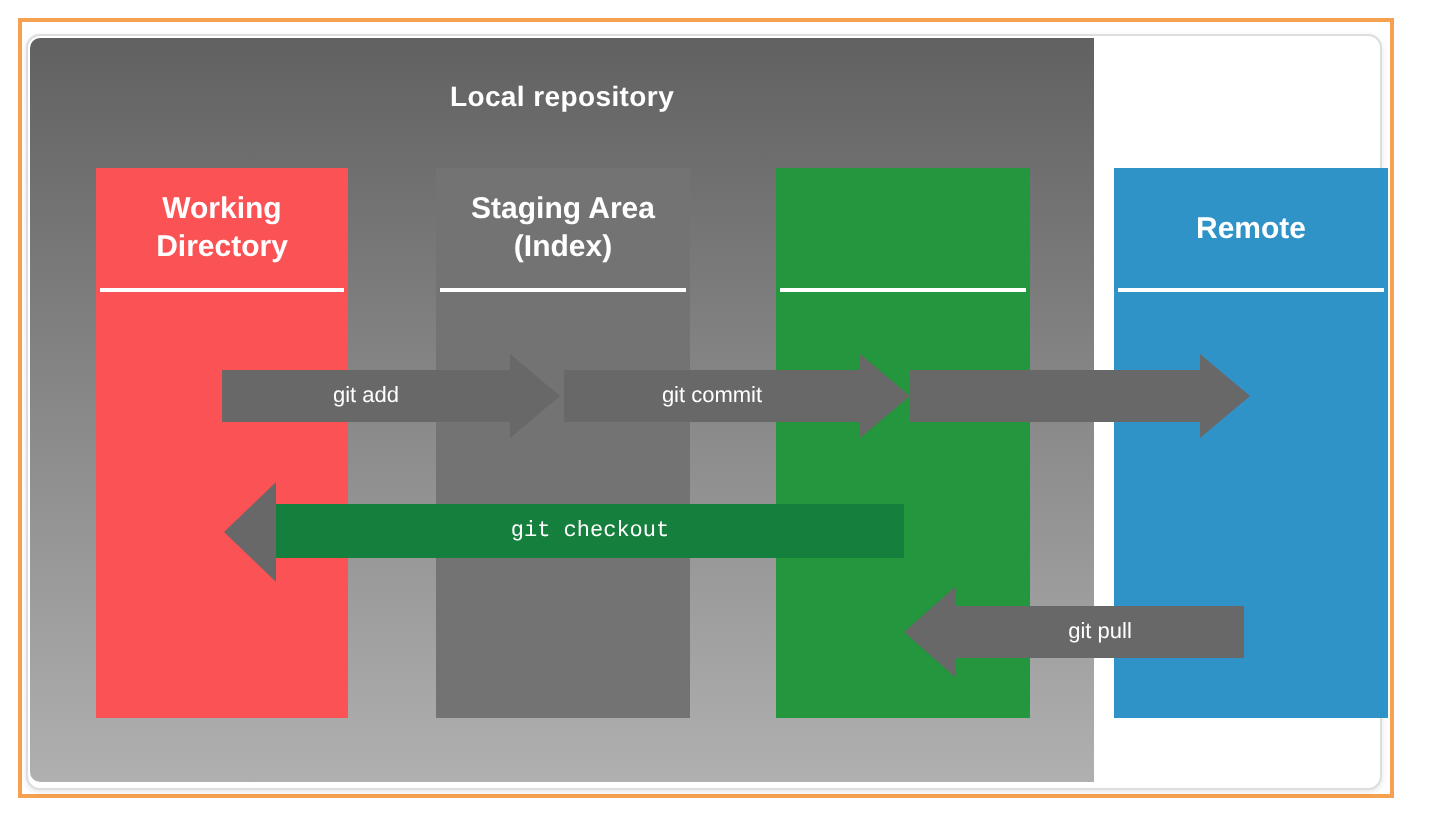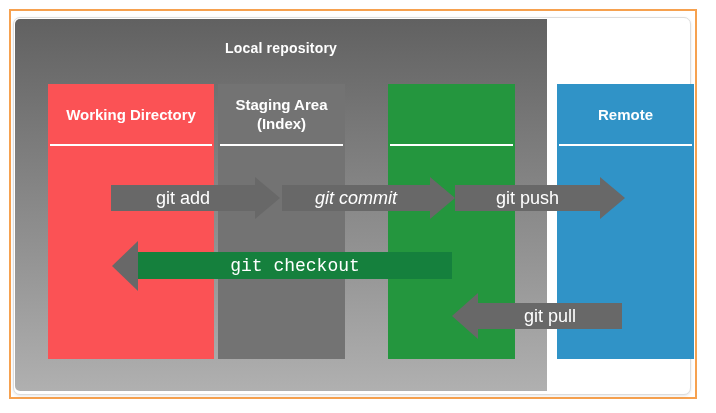--- a/index.html
+++ b/index.html
@@ -41,21 +41,21 @@
     color:#ffffff;
     font-size:14px;
     font-weight:bold;
     letter-spacing:0.2px;
   }
   .column{
     position:absolute;
     top:84px;
     height:275px;
   }
-  .col-0{left:48px;width:126px;padding-left:40px;}
+  .col-0{left:48px;width:126px;}
   .col-1{left:218px;width:127px;}
   .col-2{left:388px;width:127px;}
   .col-3{left:557px;width:137px;}
   .col-header{
     position:absolute;
     left:0;top:0;right:0;
     height:60px;
     display:flex;
     align-items:center;
     justify-content:center;
@@ -77,21 +77,21 @@
   .arrow{
     position:absolute;
     height:26px;
     display:flex;
     align-items:center;
     justify-content:center;
     z-index:5;
   }
   .arrow .label{
     color:#ffffff;
-    font-size:18px;
+    font-size:11px;
     white-space:nowrap;
   }
   .head{
     position:absolute;
     width:0;height:0;
     top:50%;
     transform:translateY(-50%);
   }
   .head-right{
     left:100%;
@@ -143,27 +143,26 @@
 <div class="column col-3" style="background-color: rgb(48, 147, 199);">
   <div class="col-header">Remote</div>
   <div class="col-divider"></div>
 </div>
 
 <div class="arrow arrow-git-add" style="background-color: rgb(104, 104, 104);">
   <span class="label">git add</span>
   <span class="head head-right" style="border-left-color: rgb(104, 104, 104);"></span>
 </div>
 
-<div class="arrow arrow-git-commit" style="background-color: rgb(104, 104, 104); font-style: italic;">
+<div class="arrow arrow-git-commit" style="background-color: rgb(104, 104, 104);">
   <span class="label">git commit</span>
   <span class="head head-right" style="border-left-color: rgb(104, 104, 104);"></span>
 </div>
 
 <div class="arrow arrow-git-push" style="background-color: rgb(104, 104, 104);">
-  <span class="label">git push</span>
   <span class="head head-right" style="border-left-color: rgb(104, 104, 104);"></span>
 </div>
 
 <div class="arrow arrow-git-checkout" style="background-color: #15803d; font-family: Liberation Mono, monospace;">
   <span class="label">git checkout</span>
   <span class="head head-left" style="border-right-color: rgb(104, 104, 104);"></span>
 </div>
 
 <div class="arrow arrow-git-pull" style="background-color: rgb(104, 104, 104);">
   <span class="label">git pull</span>

